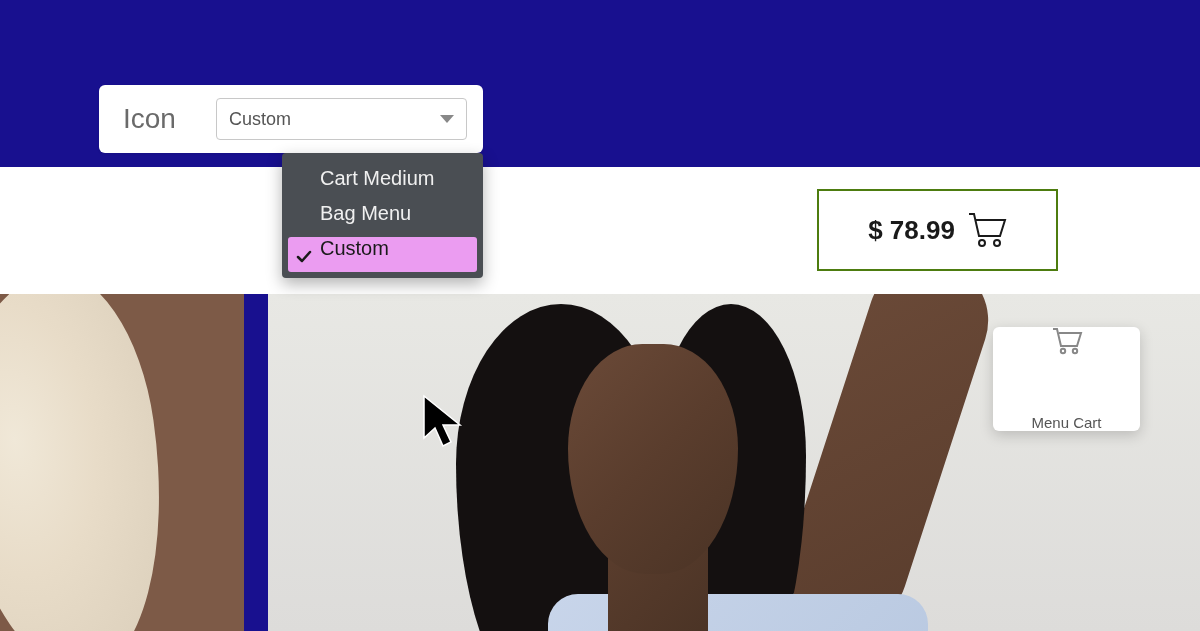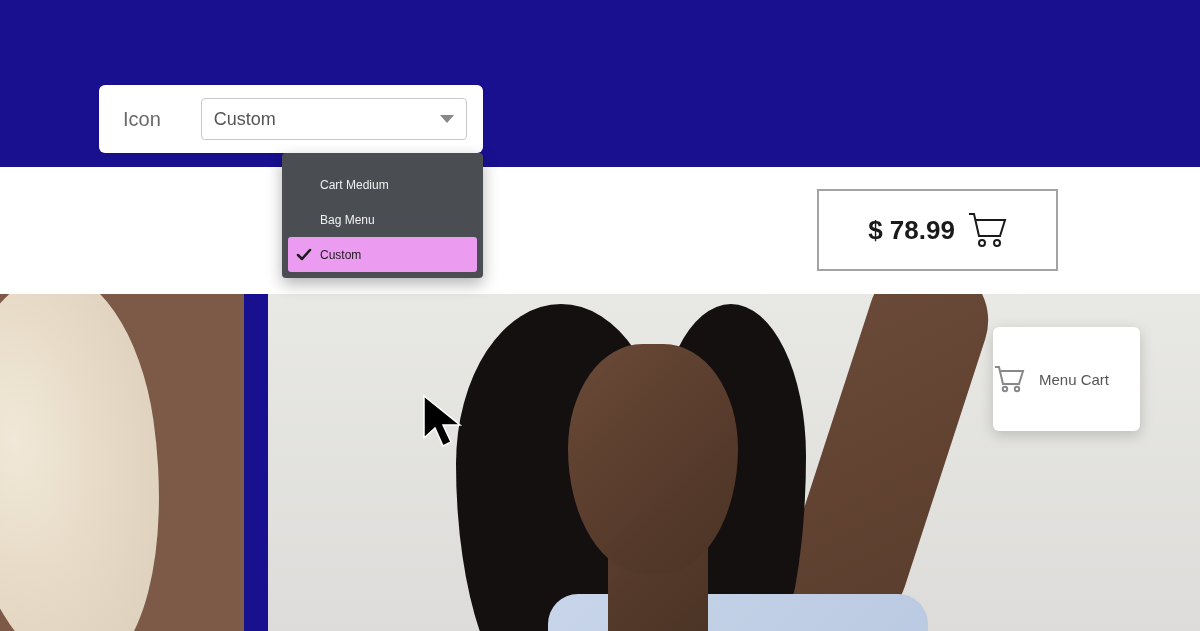--- a/index.html
+++ b/index.html
@@ -22,21 +22,21 @@
       background: #ffffff;
     }
 
     
     .price-box {
       position: absolute;
       top: 189px;
       left: 817px;
       width: 241px;
       height: 82px;
-      border: 2px solid #a3a3a3;
+      border: 2px solid #4d7c0f;
       background: #ffffff;
       display: flex;
       align-items: center;
       justify-content: center;
       gap: 12px;
     }
     .price-text {
       font-size: 26px;
       font-weight: 700;
       color: #1a1a1a;
@@ -140,21 +140,21 @@
       width: 384px;
       height: 68px;
       background: #ffffff;
       border-radius: 6px;
       display: flex;
       align-items: center;
       padding: 0 16px 0 24px;
       box-shadow: 0 1px 3px rgba(0,0,0,0.08);
     }
     .icon-panel-label {
-      font-size: 20px;
+      font-size: 28px;
       color: #6a6a6a;
       margin-right: 40px;
     }
     .icon-select {
       flex: 1;
       height: 42px;
       border: 1px solid #c8c8c8;
       border-radius: 4px;
       display: flex;
       align-items: center;
@@ -181,23 +181,23 @@
       left: 282px;
       width: 201px;
       background: #4a4e53;
       border-radius: 4px;
       padding: 14px 6px 6px 6px;
       box-shadow: 0 6px 16px rgba(0,0,0,0.3);
     }
     .dropdown-item {
       height: 35px;
       display: flex;
-      align-items: center;
+      align-items: flex-start;
       padding-left: 32px;
-      font-size: 12px;
+      font-size: 20px;
       color: #f0f0f0;
       cursor: pointer;
       border-radius: 3px;
       position: relative;
     }
     .dropdown-item.selected {
       background: #eb9cf1;
       color: #1a1a1a;
     }
     .dropdown-item .check {
@@ -223,23 +223,23 @@
     .menu-cart-card {
       position: absolute;
       top: 327px;
       left: 993px;
       width: 147px;
       height: 104px;
       background: #ffffff;
       border-radius: 6px;
       box-shadow: 0 4px 14px rgba(0,0,0,0.18);
       display: flex;
-      flex-direction: row;
+      flex-direction: column;
       align-items: center;
-      justify-content: flex-start;
+      justify-content: space-between;
       gap: 14px;
     }
     .menu-cart-icon {
       width: 32px;
       height: 28px;
     }
     .menu-cart-label {
       font-size: 15px;
       color: #555;
     }

